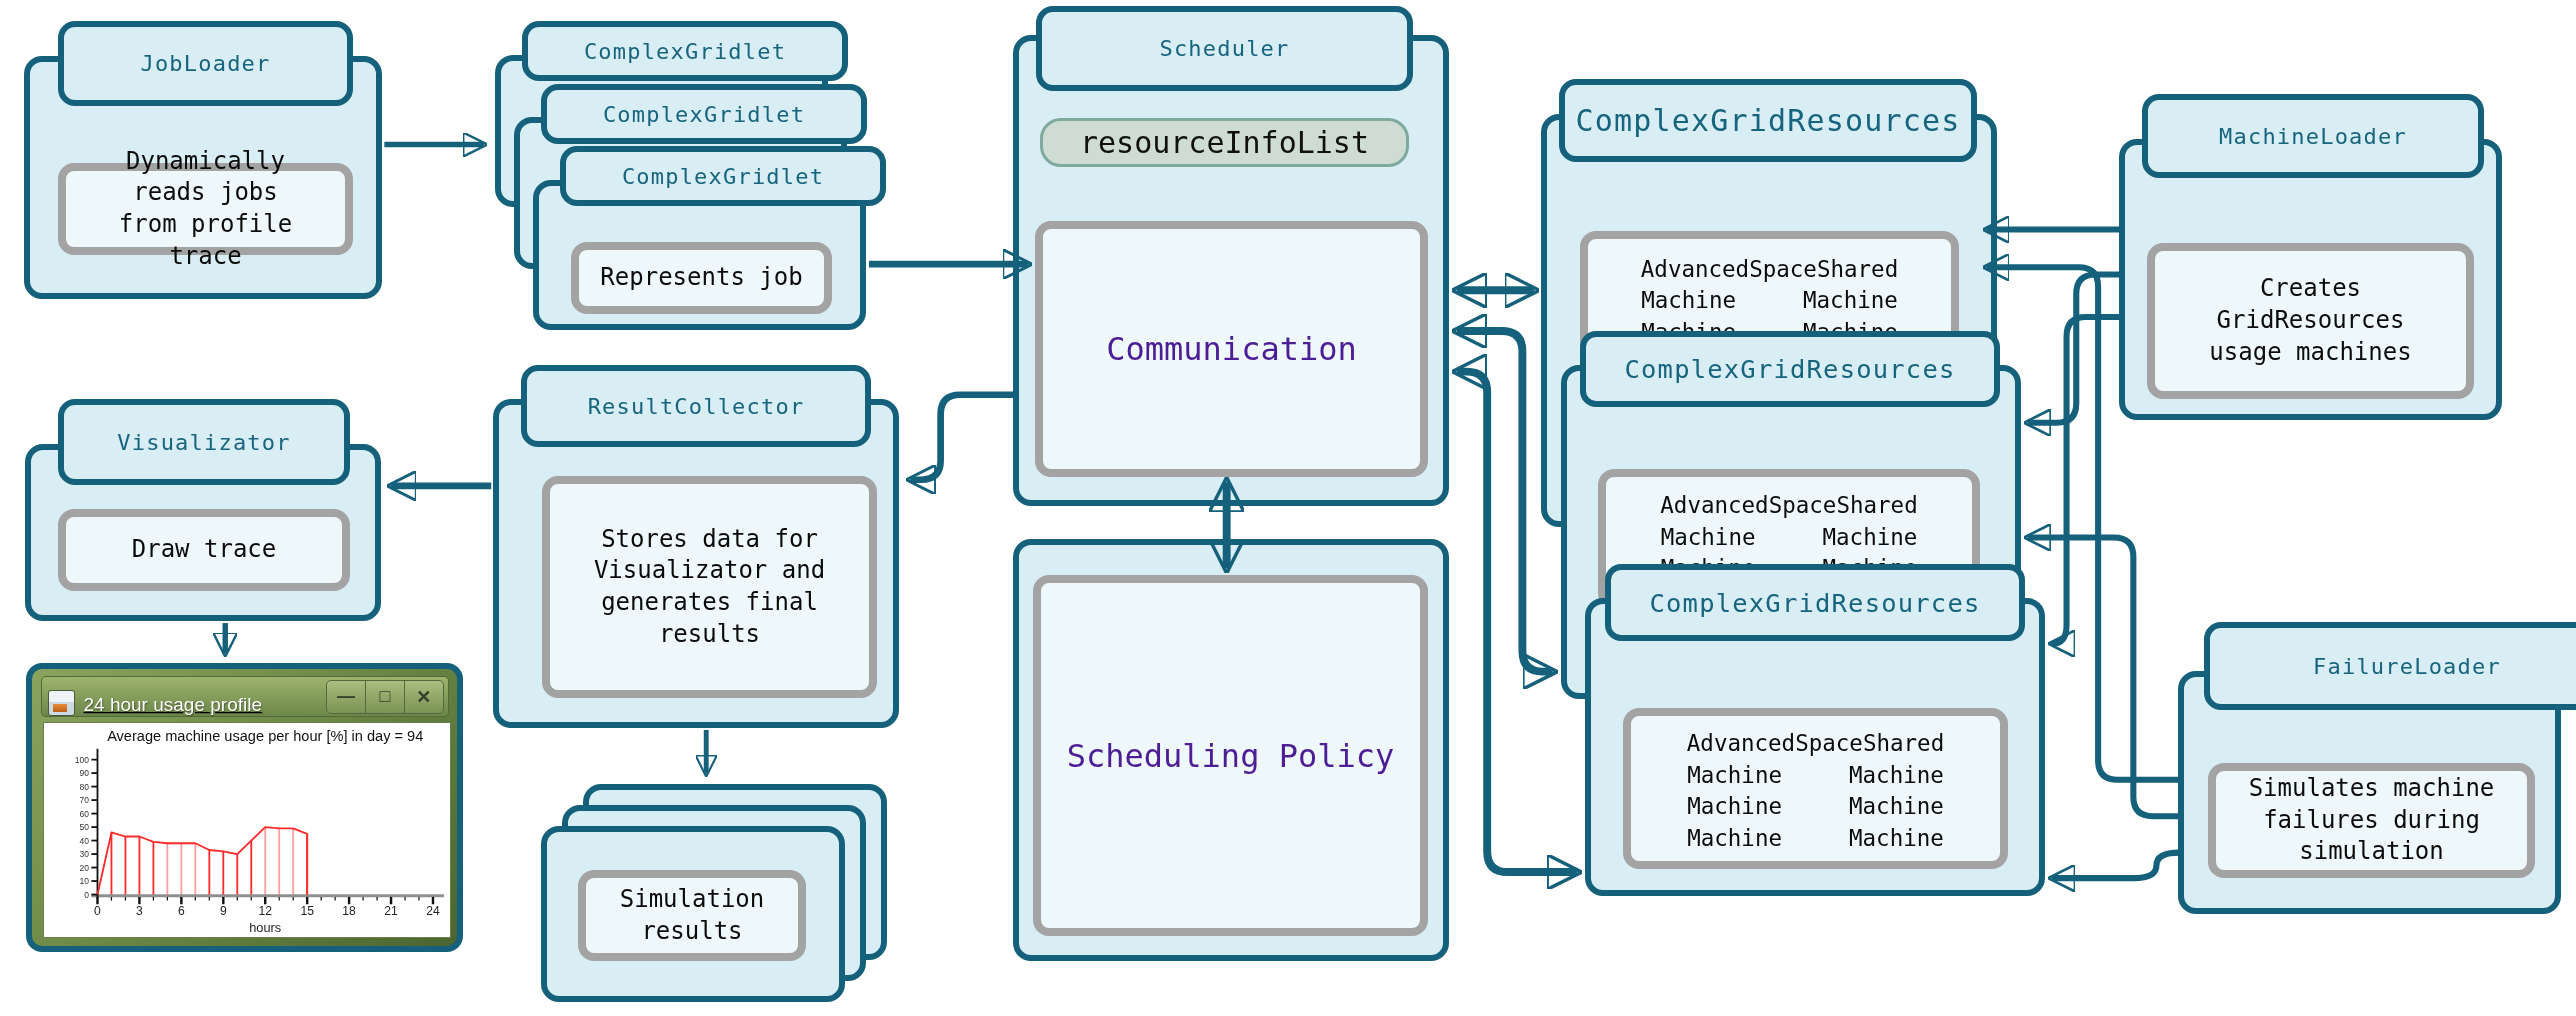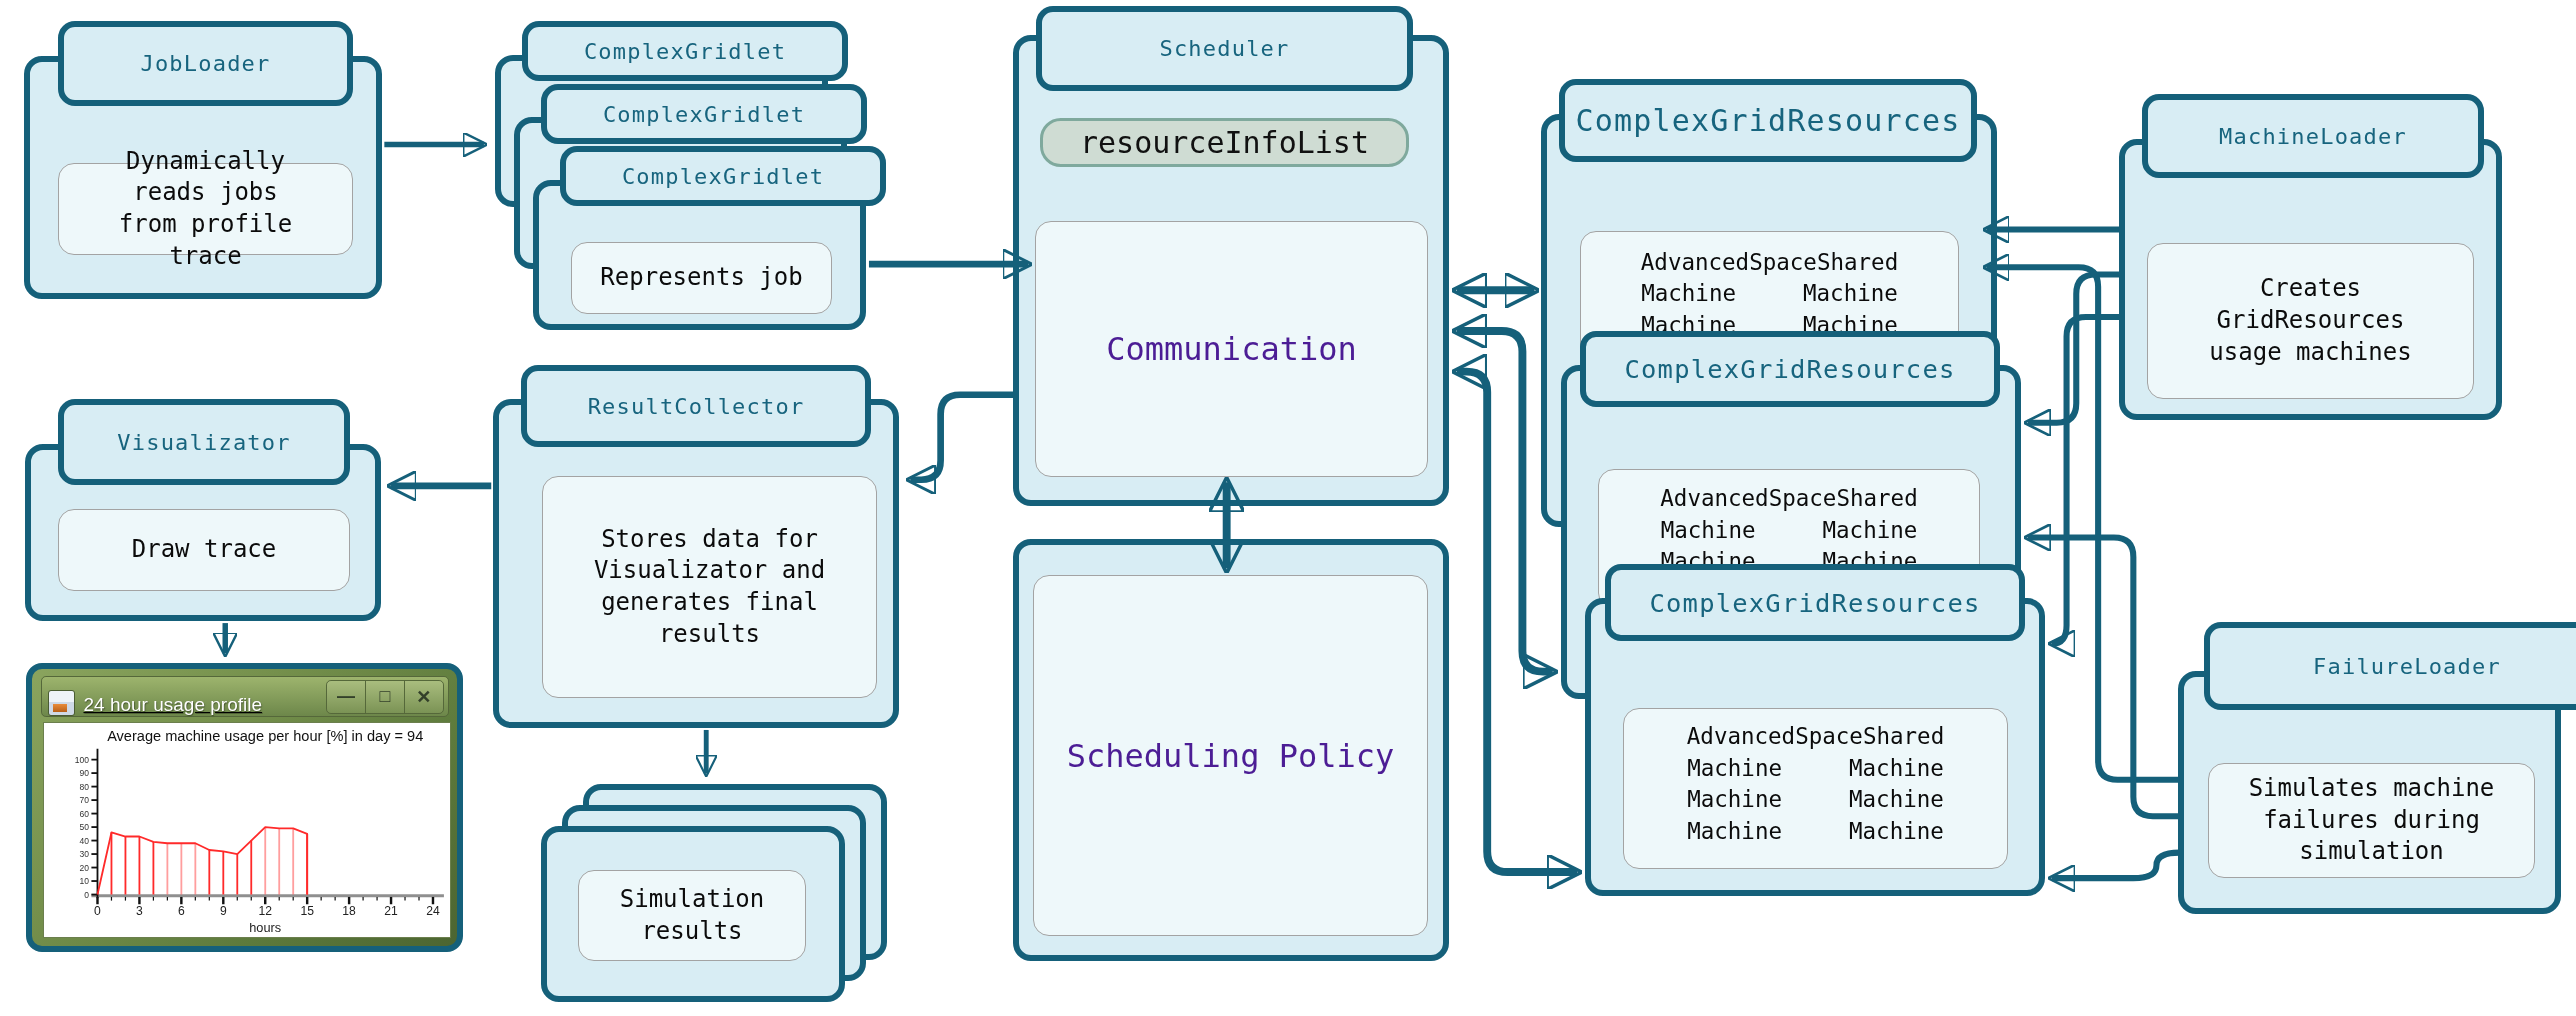--- a/index.html
+++ b/index.html
@@ -7,21 +7,21 @@
        font-family:"DejaVu Sans Mono",monospace;}
   .abs{position:absolute;box-sizing:border-box;}
   
   .card{background:#d8edf4;border:6.7px solid #15607a;border-radius:18px;}
   .tab{background:#d8edf4;border:6.7px solid #15607a;border-radius:17px;
        display:flex;align-items:center;justify-content:center;}
   .tab .t, .hdr .t{color:#17647e;font-size:22px;letter-spacing:1.2px;white-space:nowrap;}
   .hdr{background:#d8edf4;border:6px solid #15607a;border-radius:16px;
        display:flex;align-items:center;justify-content:center;}
   .hdr .t{font-size:25.5px;}
-  .inner{background:#eef8fa;border:1px solid #a3a3a3;border-radius:16px;
+  .inner{background:#eef8fa;border:8px solid #a3a3a3;border-radius:16px;
          display:flex;flex-direction:column;align-items:center;justify-content:center;}
   .inner .d{color:#0b0b0b;font-size:24px;line-height:1.32;white-space:nowrap;}
   .pill{background:#cfdcd3;border:3px solid #7fa99d;border-radius:20.7px;
         display:flex;align-items:center;justify-content:center;}
   .pill .d{color:#111;font-size:30px;}
   .bigword{color:#4c1d95;font-size:32px;}
   .mach .d{font-size:22.5px;line-height:1.4;}
   .mrow{display:flex;gap:67px;}
   .mrow span{color:#0b0b0b;font-size:22.5px;line-height:1.4;}
   

